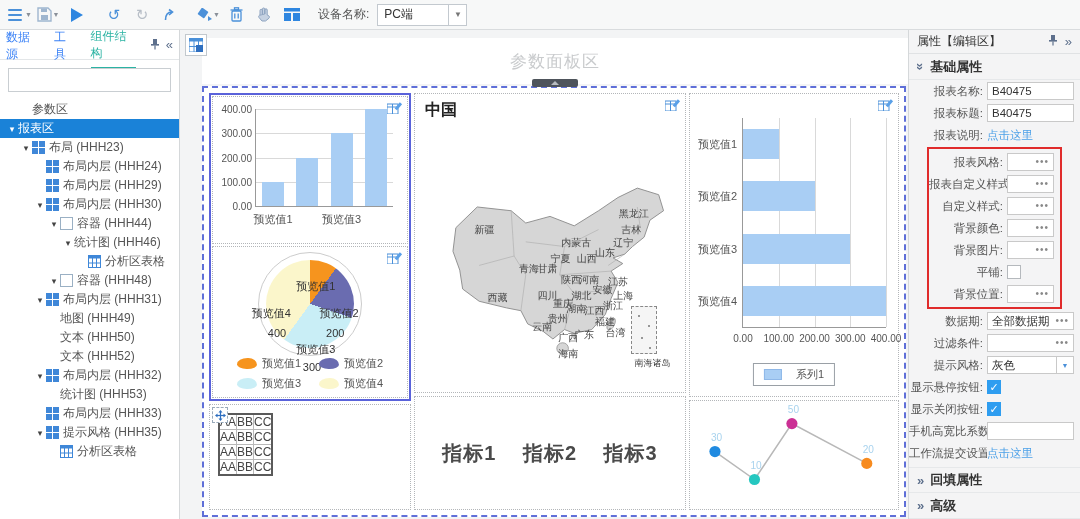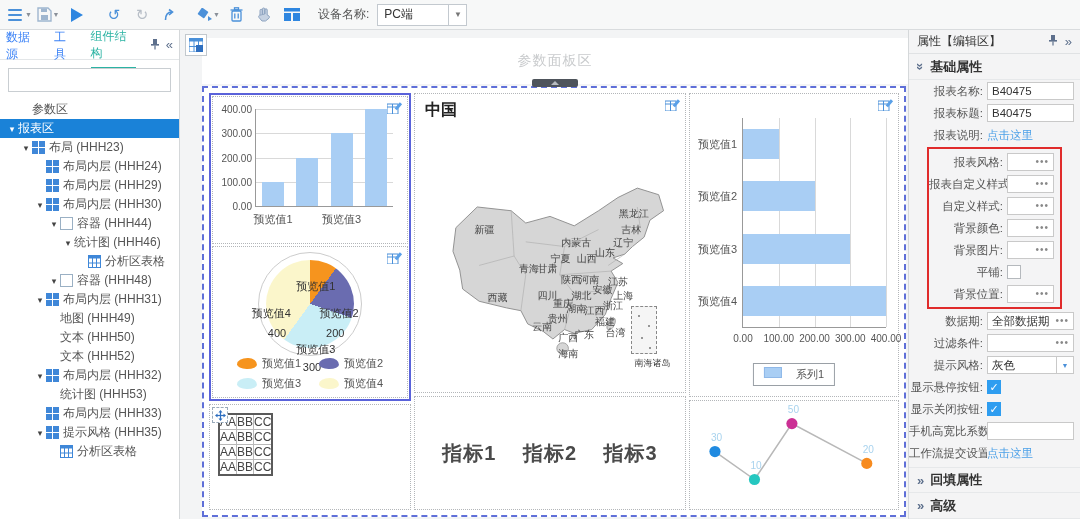--- a/index.html
+++ b/index.html
@@ -33,21 +33,21 @@
   .trow.sel { background:#1a82d8; color:#fff; }
   .trow .arrow { width:12px; font-size:9px; color:#444; text-align:center; flex:none; }
   .trow.sel .arrow { color:#fff; }
   .ticon { width:13px; height:13px; margin-right:4px; flex:none; }
   .tlabel { overflow:hidden; }
 
   
   .canvas { flex:1; background:#f3f4f5; position:relative; overflow:hidden; }
   .gridbtn { position:absolute; left:5px; top:4px; width:22px; height:22px; background:#fff; border:1px solid #c2c8cd; display:flex; align-items:center; justify-content:center; cursor:pointer; z-index:5; }
   .paramband { margin-left:22px; height:46px; margin-top:8px; background:#fff; position:relative; display:flex; align-items:center; justify-content:center; }
-  .paramtext { color:#c9cbcd; font-size:14px; letter-spacing:1px;font-family:Liberation Mono, monospace; }
+  .paramtext { color:#c9cbcd; font-size:17px; letter-spacing:1px;font-family:Liberation Mono, monospace; }
   .grip { position:absolute; bottom:-3px; left:50%; transform:translateX(-50%); width:46px; height:8px; background:#4e545b; border-radius:2px; display:flex; align-items:center; justify-content:center; cursor:pointer; }
   .grip:after { content:""; width:0; height:0; border-left:4px solid transparent; border-right:4px solid transparent; border-bottom:4px solid #b8bcc0; }
   .report { margin:2px 2px 0 22px; height:431px; border:2px dashed #5f6fd8; background:#fff; padding:5px; display:flex; gap:3px; }
   .col { display:flex; flex-direction:column; gap:3px; }
   .cell { border:1px dotted #b3b6b9; background:#fff; position:relative; }
   .selwrap { border:2px solid #5a62da; display:flex; flex-direction:column; gap:2px; padding:1px; }
   .cicon { position:absolute; top:3px; right:4px; cursor:pointer; z-index:3; }
 
   
   .vplot { position:absolute; left:42px; top:12px; right:14px; bottom:36px; border-left:1px solid #999; border-bottom:1px solid #999; }
@@ -83,21 +83,21 @@
   
   .indics { position:absolute; inset:0; display:flex; align-items:center; justify-content:space-around; padding:0 14px; }
   .indic { font-size:20px; font-weight:bold; color:#4a4a4a; letter-spacing:1px; }
 
   
   .hplot { position:absolute; left:52px; top:24px; right:12px; bottom:68px; border-left:1px solid #999; border-bottom:1px solid #999; }
   .vgrid { position:absolute; top:0; bottom:0; width:1px; background:#d9d9d9; }
   .hbar { position:absolute; left:0; height:30px; background:#a9cef4; transform:translateY(-50%); }
   .hcat { position:absolute; right:calc(100% + 6px); transform:translateY(-50%); font-size:11px; color:#555; white-space:nowrap; }
   .hxtick { position:absolute; top:calc(100% + 6px); transform:translateX(-50%); font-size:10px; color:#555; white-space:nowrap; }
-  .hlegend { position:absolute; bottom:10px; left:50%; transform:translateX(-50%); border:1px solid #9aa0a6; padding:3px 10px; display:flex; align-items:flex-start; gap:14px; font-size:11px; color:#555; background:#fff; }
+  .hlegend { position:absolute; bottom:10px; left:50%; transform:translateX(-50%); border:1px solid #9aa0a6; padding:3px 10px; display:flex; align-items:center; gap:14px; font-size:11px; color:#555; background:#fff; }
   .hlegend .sw { width:18px; height:11px; background:#a9cef4; border:1px solid #8fb8e8; }
 
   
   .linecell svg { position:absolute; inset:0; }
 
   
   .right { width:172px; background:#f4f4f5; border-left:1px solid #d5d8da; display:flex; flex-direction:column; font-size:12px; }
   .rhead { height:24px; display:flex; align-items:center; padding:0 8px; color:#333; border-bottom:1px solid #e0e2e4; }
   .rhead .ricons { margin-left:auto; display:flex; gap:7px; align-items:center; color:#5d6f8c; }
   .rsection { height:26px; display:flex; align-items:center; gap:6px; padding:0 8px; font-weight:bold; color:#333; font-size:13px; border-bottom:1px solid #e6e8ea; cursor:pointer; }

